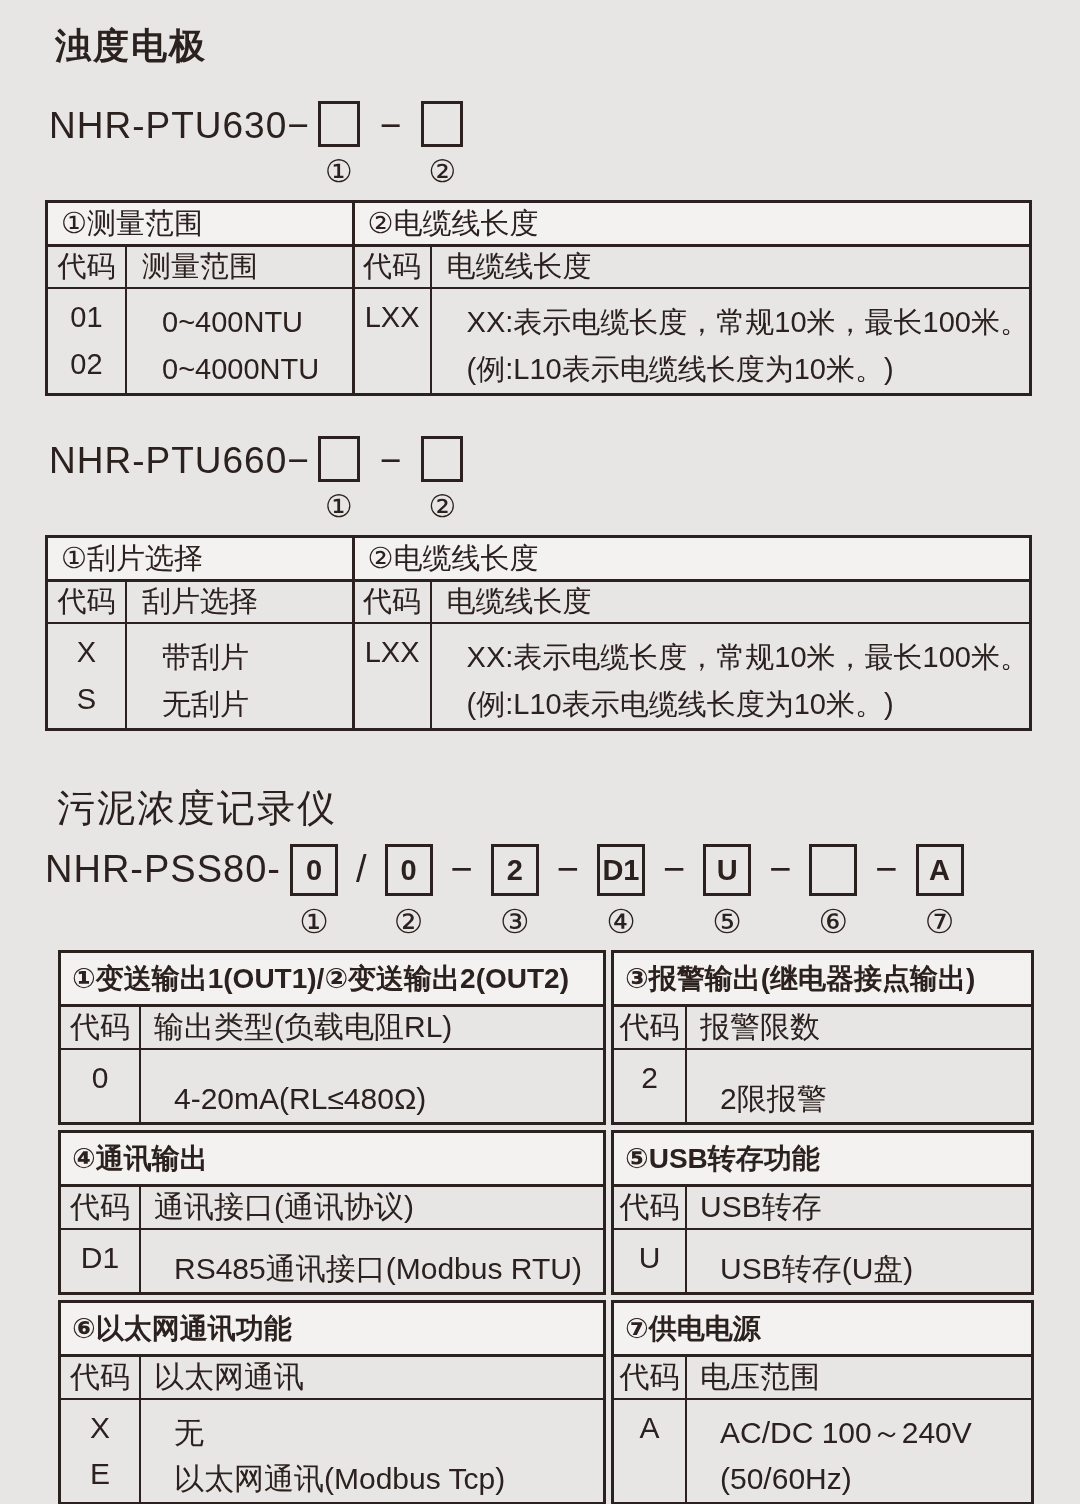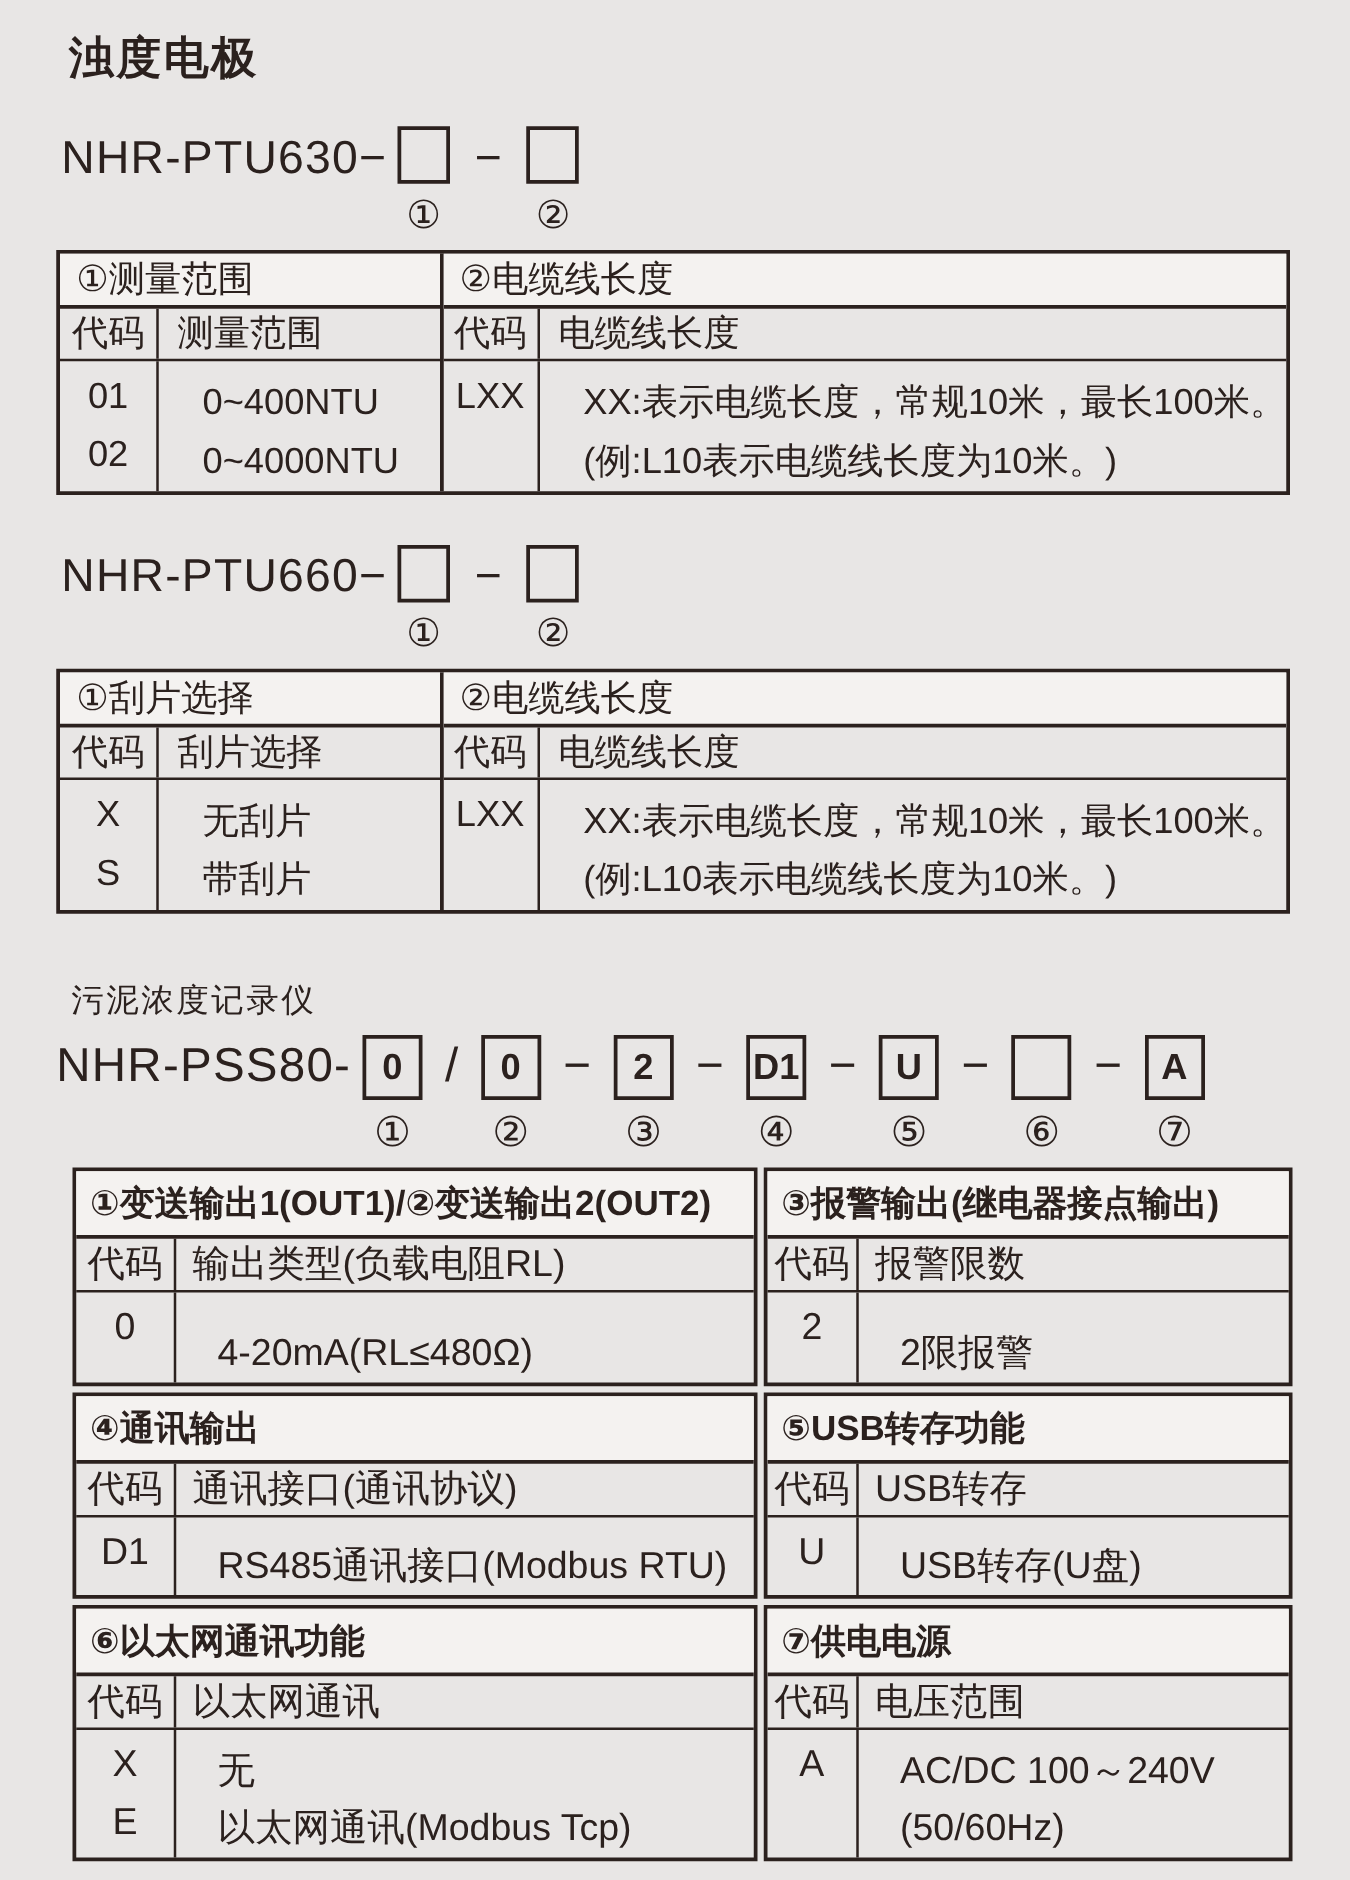--- a/index.html
+++ b/index.html
@@ -11,21 +11,21 @@
   html,body{width:1080px;height:1504px;}
   body{
     background:var(--page-bg);
     color:var(--ink);
     font-family:"Liberation Sans","DejaVu Sans",sans-serif;
     overflow:hidden;
   }
   .page{padding:14px 45px 0 45px;position:relative;}
 
   .h1{font-size:36px;font-weight:600;margin:8px 0 30px 10px;letter-spacing:2px;}
-  .h2{font-size:26px;font-weight:500;margin:52px 0 10px 12px;letter-spacing:2px;font-family:Liberation Mono, monospace;}
+  .h2{font-size:38px;font-weight:500;margin:52px 0 10px 12px;letter-spacing:2px;font-family:Liberation Mono, monospace;}
 
   
   .model-row{display:flex;align-items:flex-start;margin:0 0 10px 4px;font-size:37px;}
   .model-text{line-height:50px;letter-spacing:1px;white-space:pre;}
   .model-sep{line-height:50px;margin:0 12px;}
   .box-unit{display:flex;flex-direction:column;align-items:center;margin:0 8px;}
   .mbox{
     width:42px;height:46px;border:3px solid var(--ink);
     display:flex;align-items:center;justify-content:center;
     font-size:30px;font-weight:500;
@@ -168,22 +168,22 @@
       <div class="label-row">
         <div class="code-col">代码</div>
         <div class="value-col">刮片选择</div>
       </div>
       <div class="data-area">
         <div class="d-code-col">
           <div class="dline">X</div>
           <div class="dline">S</div>
         </div>
         <div class="d-value-col">
+          <div class="dline">带刮片</div>
           <div class="dline">无刮片</div>
-          <div class="dline">带刮片</div>
         </div>
       </div>
     </div>
     <div class="half right">
       <div class="half-header">②电缆线长度</div>
       <div class="label-row">
         <div class="code-col">代码</div>
         <div class="value-col">电缆线长度</div>
       </div>
       <div class="data-area">

